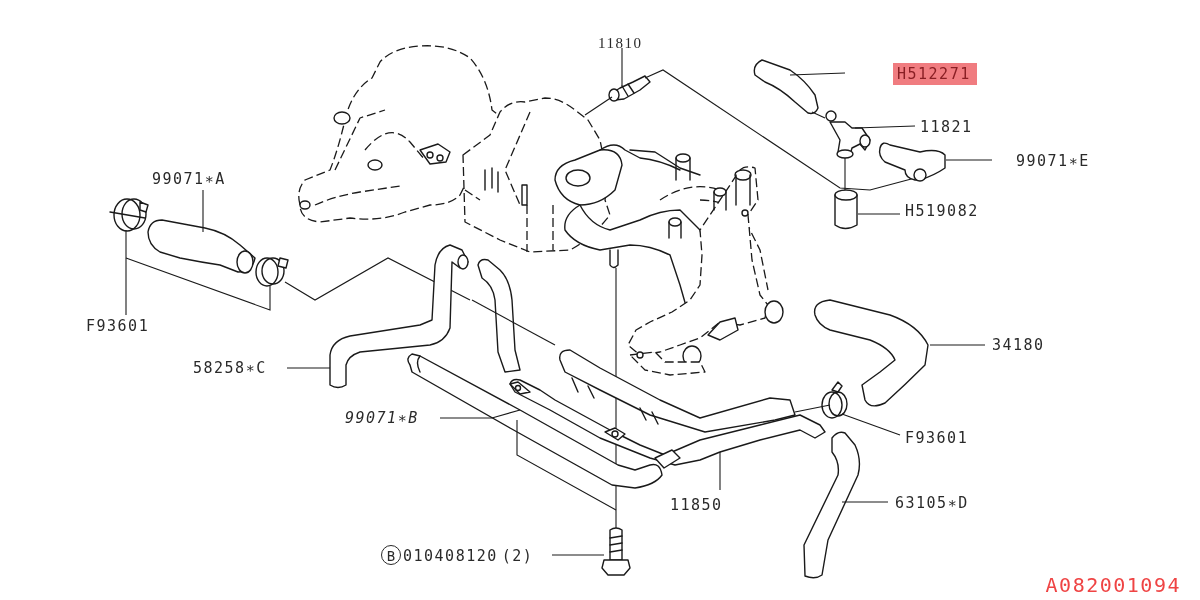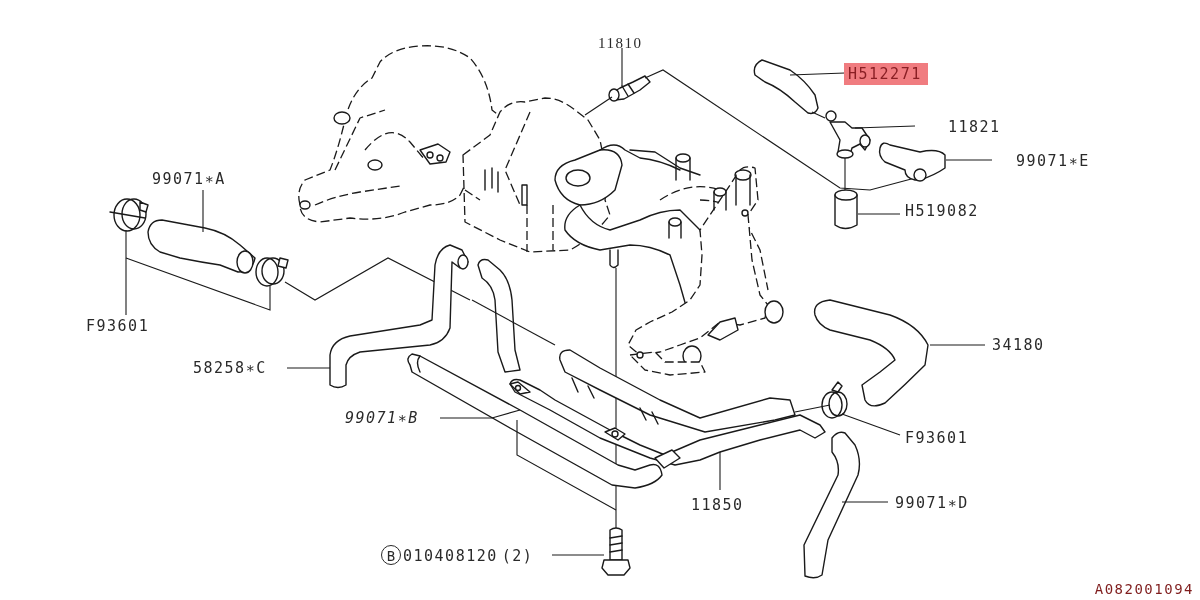--- a/index.html
+++ b/index.html
@@ -6,21 +6,21 @@
   body { width: 1200px; height: 600px; overflow: hidden; position: relative; font-family: "DejaVu Sans Mono", "Liberation Mono", monospace; }
   #diagram { position: absolute; left: 0; top: 0; width: 1200px; height: 600px; }
   .part { fill: #ffffff; stroke: #1a1a1a; stroke-width: 1.4; stroke-linejoin: round; stroke-linecap: round; }
   .part-open { fill: none; stroke: #1a1a1a; stroke-width: 1.4; stroke-linejoin: round; stroke-linecap: round; }
   .dash { fill: none; stroke: #1a1a1a; stroke-width: 1.3; stroke-dasharray: 9 4; stroke-linejoin: round; }
   .dashfill { fill: #ffffff; stroke: #1a1a1a; stroke-width: 1.3; stroke-dasharray: 9 4; stroke-linejoin: round; }
   .leader { fill: none; stroke: #1a1a1a; stroke-width: 1.1; }
   .lbl { position: absolute; font-family: "DejaVu Sans Mono", "Liberation Mono", monospace; font-size: 15px; color: #2a2a2a; letter-spacing: 1.5px; white-space: nowrap; line-height: 18px; }
   .hl { background: #f07c80; color: #8a1f24; padding: 2px 6px 2px 4px; }
   .circ { display: inline-block; width: 20px; height: 20px; border: 1.3px solid #2a2a2a; border-radius: 50%; text-align: center; line-height: 20px; font-size: 14px; letter-spacing: 0; margin-right: 2px; box-sizing: border-box; }
-  .figid { position: absolute; right: 6px; bottom: 3px; font-size: 14px; letter-spacing: 1.5px; color: #7f1d1d; }
+  .figid { position: absolute; right: 19px; bottom: 3px; font-size: 20px; letter-spacing: 1.5px; color: #ef4444; }
 </style>
 </head>
 <body>
 
 <svg id="diagram" viewBox="0 0 1200 600" xmlns="http://www.w3.org/2000/svg">
 
   <g>
 
     <path class="dashfill" d="M300,205 Q296,190 305,180 L330,170 Q338,150 345,120 Q352,90 372,78 L380,62 Q392,48 420,46 Q450,44 470,58 Q488,78 492,110 L505,120 L500,150 L470,175 L460,195 Q450,205 430,205 L405,212 Q380,222 350,218 L320,222 Q300,220 300,205 Z"></path>
     <path class="dash" d="M335,170 L360,118 L385,110"></path>
@@ -171,29 +171,29 @@
 
   <g>
     <path class="part" d="M610,530 L610,560 L622,560 L622,530 Q616,526 610,530 Z"></path>
     <path class="part-open" d="M610,538 L622,536 M610,545 L622,543 M610,552 L622,550"></path>
     <path class="part" d="M604,560 L628,560 L630,568 L624,575 L608,575 L602,568 Z"></path>
     <path class="leader" d="M552,555 L604,555"></path>
   </g>
 </svg>
 
 <div class="lbl" style="left:598px;top:34px;font-family:Liberation Serif, serif;">11810</div>
-<div class="lbl hl" style="left:844px;top:63px;">H512271</div>
-<div class="lbl" style="left:920px;top:118px;margin-left:28px;">11821</div>
+<div class="lbl hl" style="left:893px;top:63px;">H512271</div>
+<div class="lbl" style="left:920px;top:118px;">11821</div>
 <div class="lbl" style="left:996px;top:152px;margin-left:20px;">99071∗E</div>
 <div class="lbl" style="left:905px;top:202px;">H519082</div>
 <div class="lbl" style="left:152px;top:170px;">99071∗A</div>
 <div class="lbl" style="left:86px;top:317px;">F93601</div>
 <div class="lbl" style="left:193px;top:359px;">58258∗C</div>
 <div class="lbl" style="left:345px;top:409px;font-style:italic;">99071∗B</div>
 <div class="lbl" style="left:992px;top:336px;">34180</div>
 <div class="lbl" style="left:905px;top:429px;">F93601</div>
-<div class="lbl" style="left:691px;top:496px;">11850</div>
-<div class="lbl" style="left:895px;top:494px;">99071∗D</div>
+<div class="lbl" style="left:670px;top:496px;">11850</div>
+<div class="lbl" style="left:895px;top:494px;">63105∗D</div>
 <div class="lbl" style="left:381px;top:545px;">
   <span class="circ">B</span><span>010408120</span><span style="margin-left:4px;">(2)</span>
 </div>
 
 <div class="figid">A082001094</div>
 
 </body></html>

